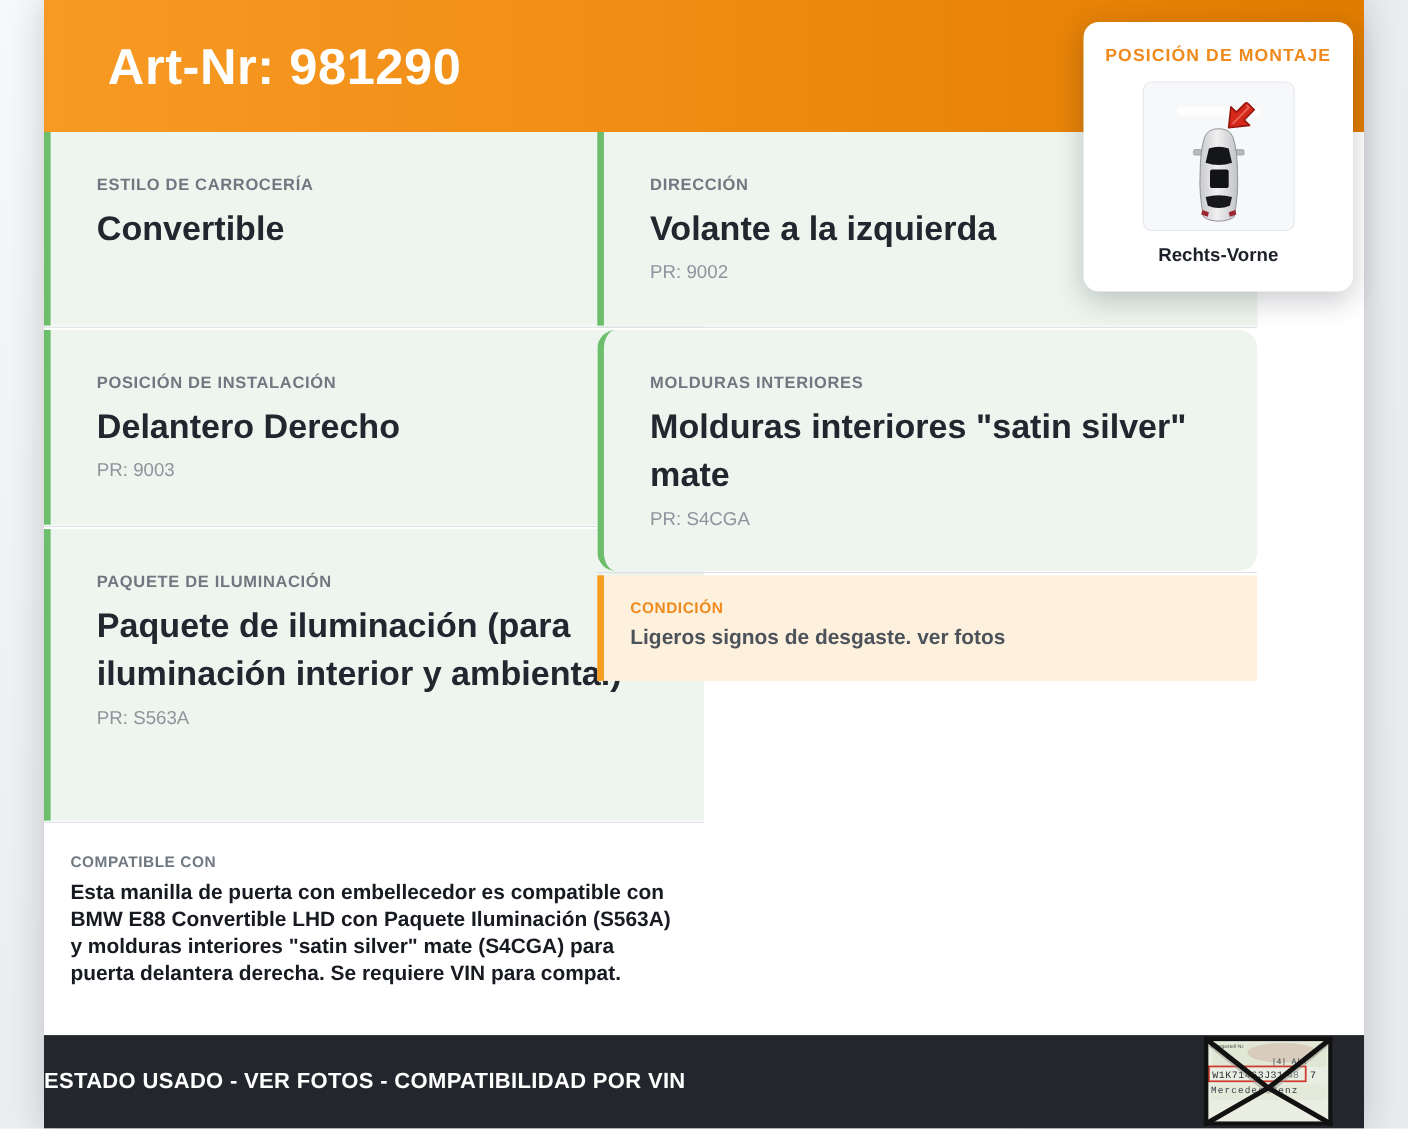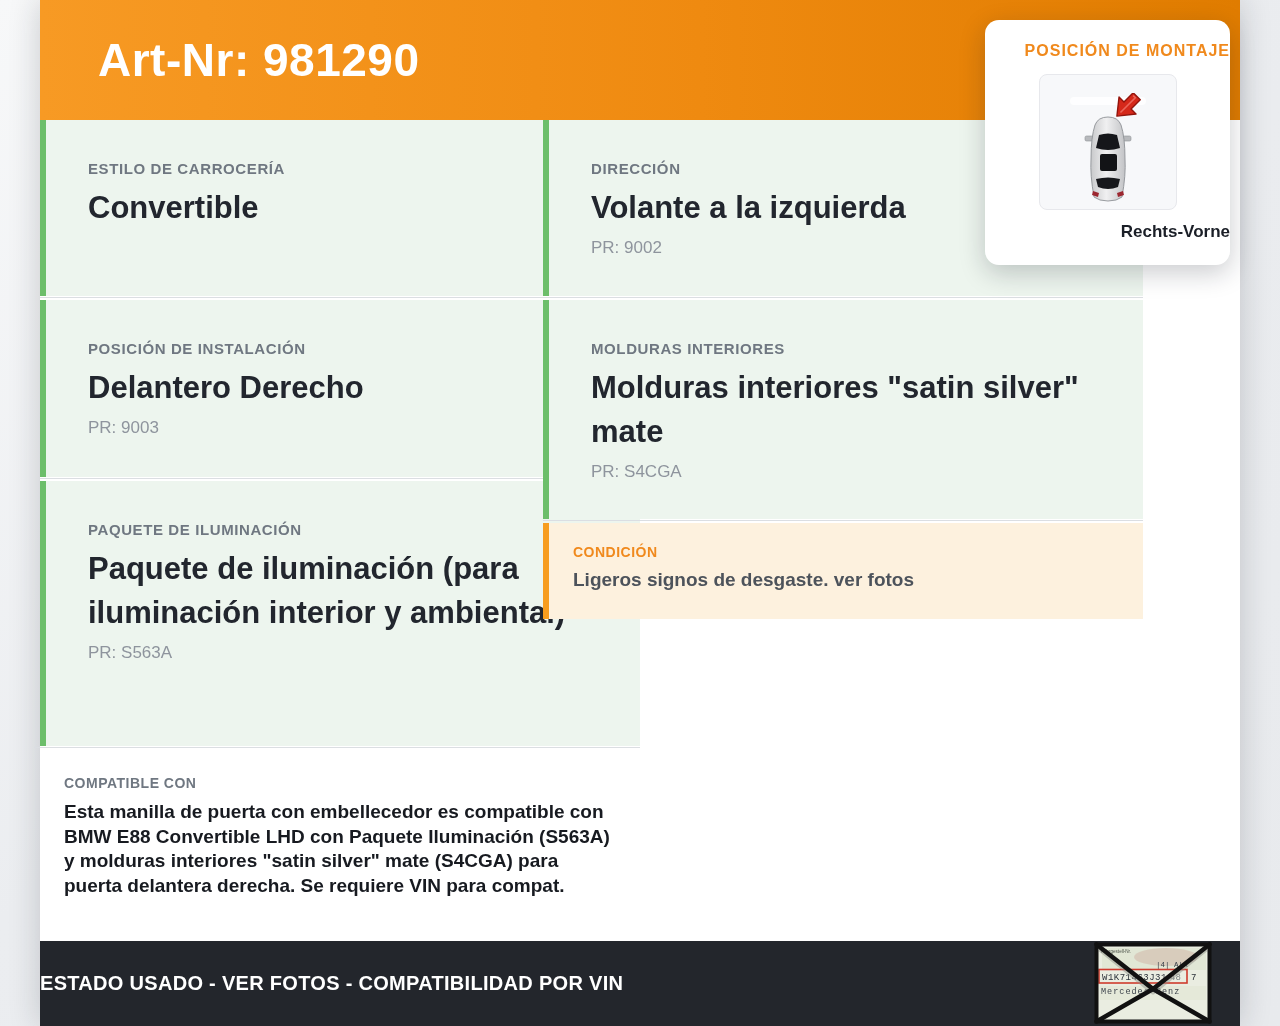--- a/index.html
+++ b/index.html
@@ -40,21 +40,21 @@
   .card-plain{
     background:#ffffff;
     padding:25px 28px 0 24px;
   }
   .card-condition{
     background:var(--cond-bg,#fdf1de);
     border-left:6px solid var(--cond-border,#f79d1f);
     padding:21px 24px 0 24px;
   }
   .h-1{height:176px;} .h-2{height:177px;} .h-3{height:265px;} .h-4{height:188px;}
-  .h-r1{height:176px;} .h-r2{height:219px;} .h-r3{height:96px;}
+  .h-r1{height:176px;} .h-r2{height:219px;border-radius:17px;} .h-r3{height:96px;}
   .card-label{
     font-size:15px;font-weight:700;letter-spacing:.6px;color:#6f7781;
     text-transform:uppercase;
   }
   .card-value{
     margin-top:9px;font-size:31px;font-weight:700;color:#22262e;line-height:44px;
   }
   .card-pr{
     margin-top:8px;font-size:17px;font-weight:500;color:#8e949d;
   }
@@ -63,21 +63,21 @@
   .compat-text{
     margin-top:9px;font-size:19px;font-weight:700;color:#171a20;line-height:24.5px;
   }
   .cond-text{
     margin-top:9px;font-size:19px;font-weight:600;color:#4d535b;
   }
   
   .montaje{
     position:absolute;left:945px;top:20px;width:245px;height:245px;
     background:#ffffff;border-radius:14px;box-shadow:0 8px 26px rgba(20,25,35,.22);
-    text-align:right;z-index:5;box-sizing:border-box;padding-top:22px;
+    text-align:center;z-index:5;box-sizing:border-box;padding-top:22px;
   }
   .montaje-title{
     font-size:16px;font-weight:800;letter-spacing:1px;color:var(--orange-accent,#f0891c);
   }
   .montaje-frame{
     width:138px;height:136px;margin:14px auto 0;background:#f7f8fa;
     border:1px solid #e7e8ec;border-radius:8px;box-sizing:border-box;
   }
   .montaje-caption{
     margin-top:12px;font-size:17px;font-weight:700;color:#1b1f27;

